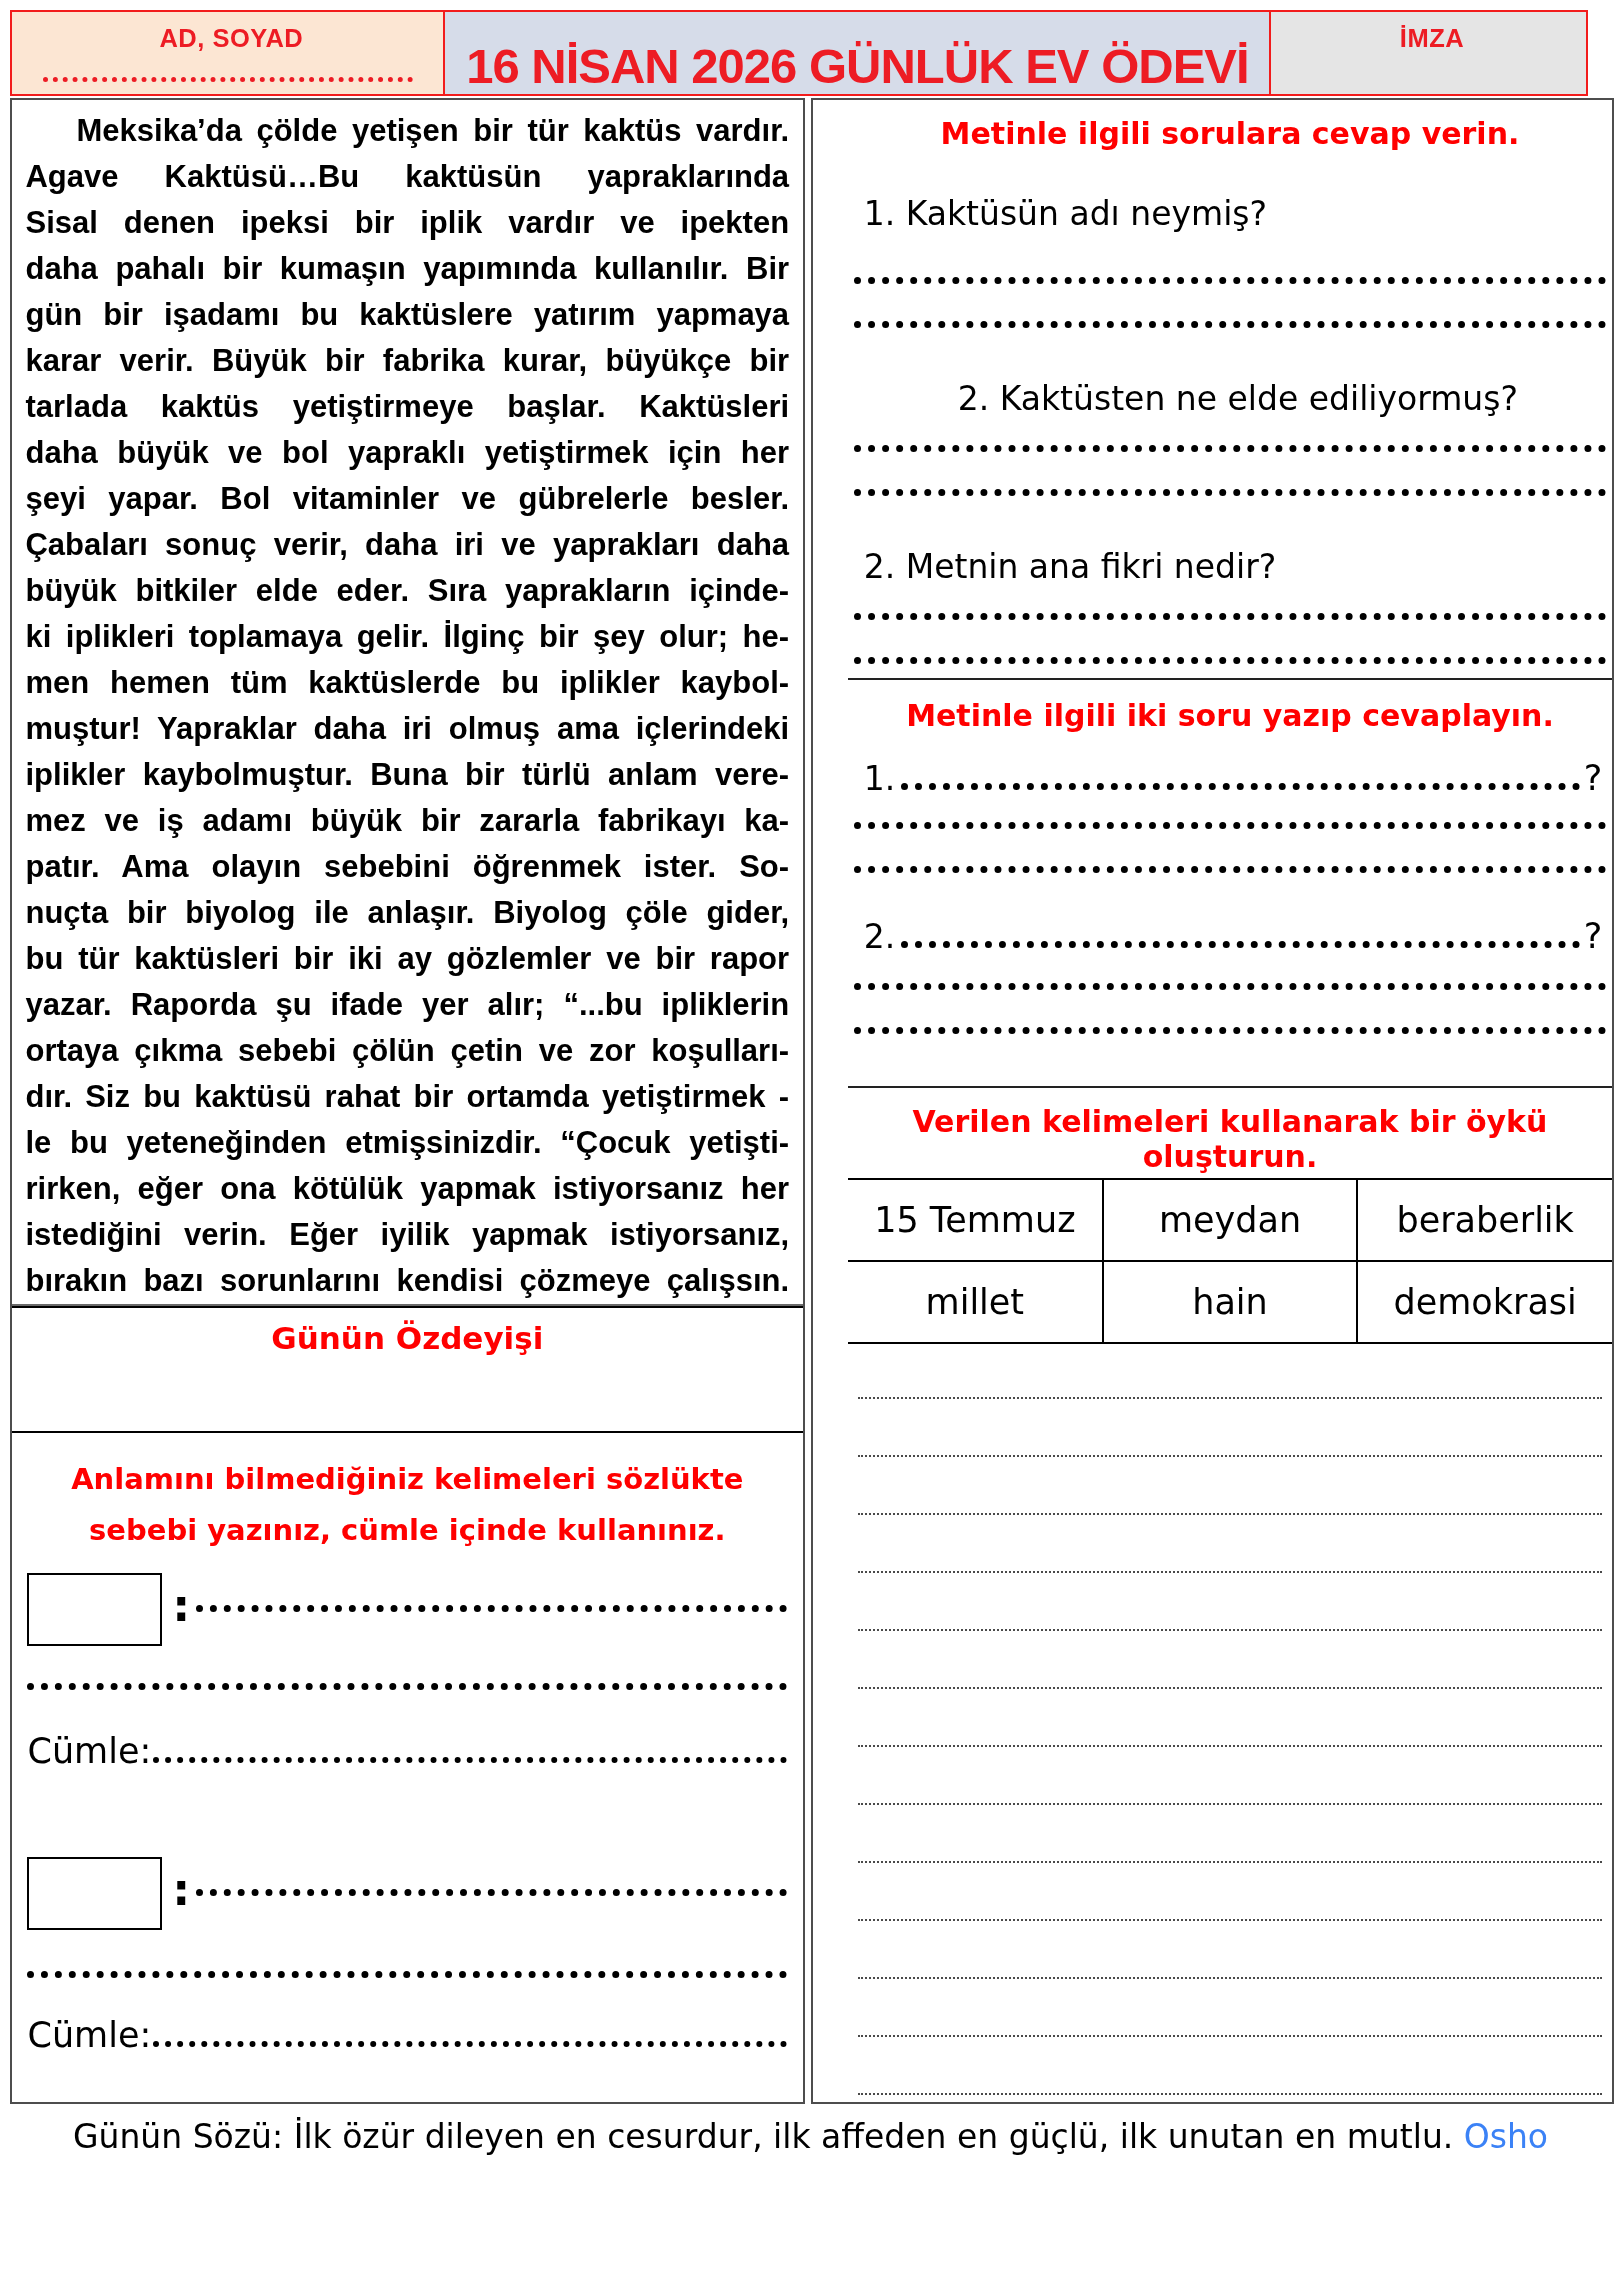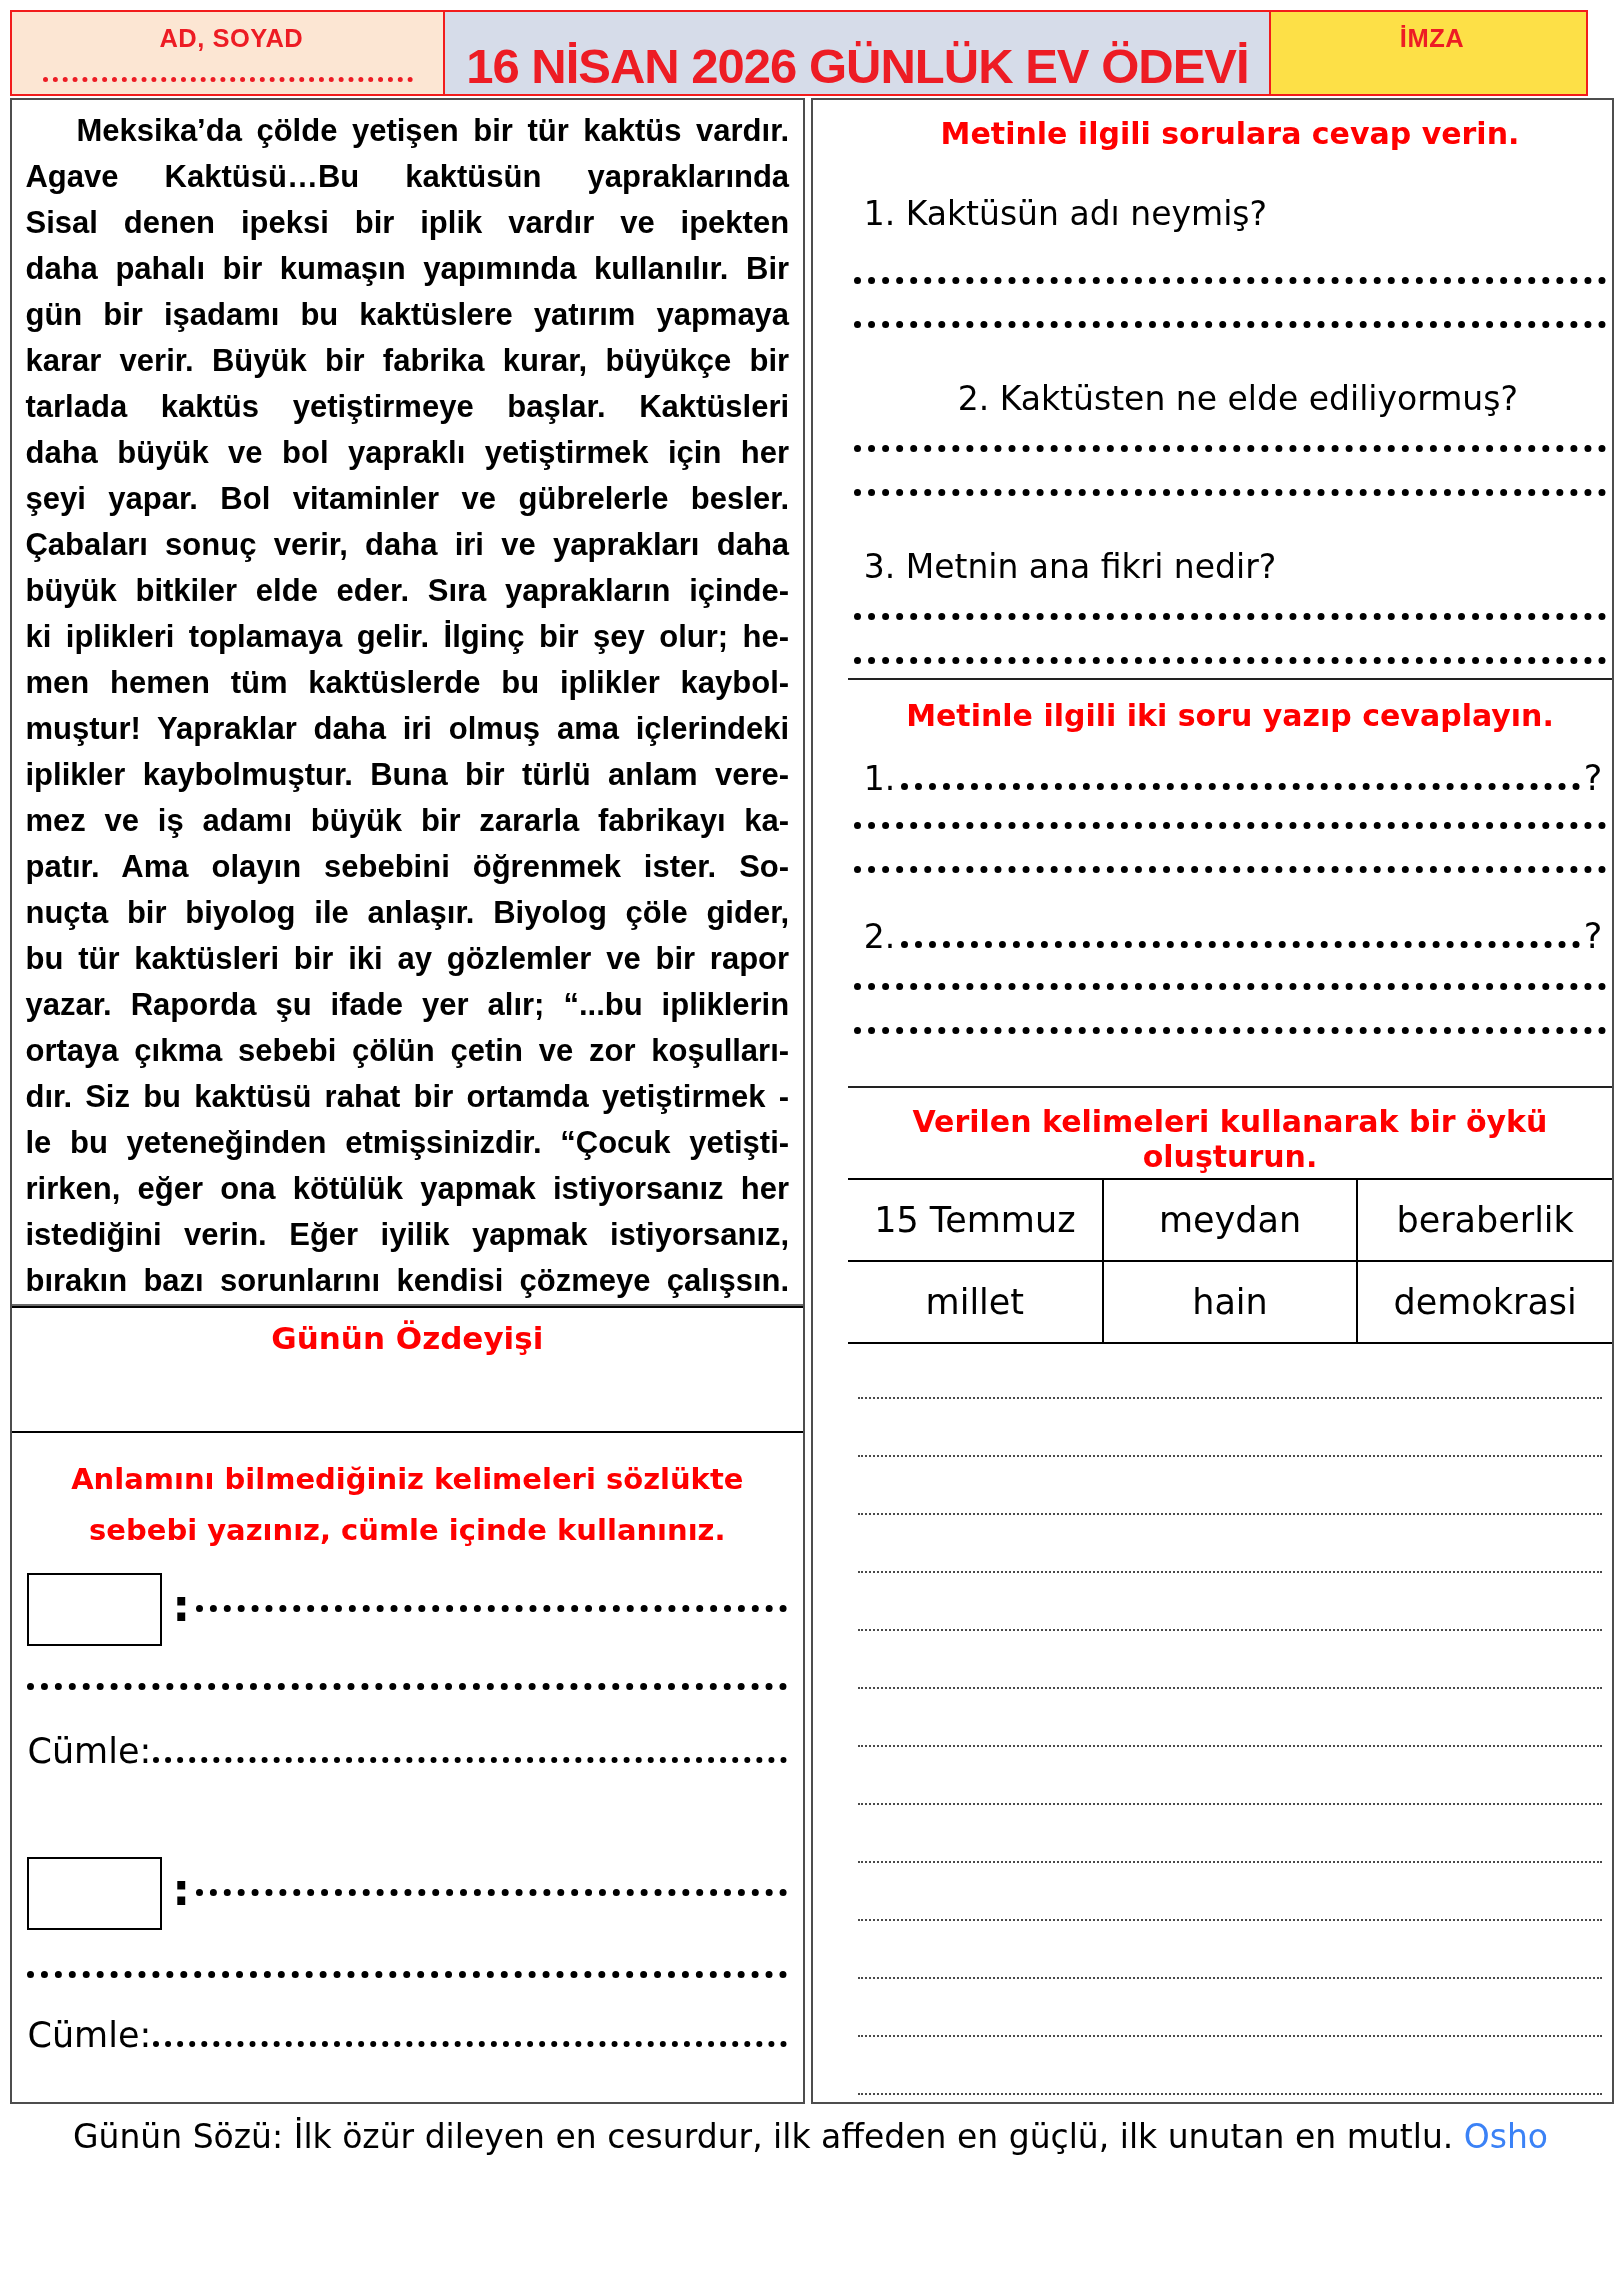--- a/index.html
+++ b/index.html
@@ -5,21 +5,21 @@
   * { margin:0; padding:0; box-sizing:border-box; }
   html,body { background:#fff; }
   .page { position:relative; width:1621px; height:2293px; background:#fff;
           font-family:"DejaVu Sans", sans-serif; color:#000; overflow:hidden; }
 
   
   .header { position:absolute; left:9.8px; top:9.8px; width:1581px; height:86px; display:flex; }
   .hbox { border:2.9px solid #f21c1c; position:relative; }
   .hbox-name { width:436px; background:#FCE6D3; }
   .hbox-title { width:829px; background:#D6DCE9; margin-left:-2.9px; display:flex; align-items:flex-end; justify-content:center; }
-  .hbox-imza { width:319px; background:#fde047; margin-left:-2.9px; }
+  .hbox-imza { width:319px; background:#e5e5e5; margin-left:-2.9px; }
   .hlabel { text-align:center; margin-top:11.8px; font-family:"Liberation Sans", sans-serif;
             font-weight:bold; font-size:25.5px; color:#ed1c24; letter-spacing:0.5px;padding-left:7px; }
   .name-dotline { position:absolute; left:31px; right:31px; bottom:11.8px; border-bottom:5.9px dotted #ed1c24; }
   .htitle { font-family:"Liberation Sans", sans-serif; font-weight:bold; font-size:49px;
             color:#ed1c24; letter-spacing:-1px; white-space:nowrap; }
 
   
   .col { position:absolute; top:98px; height:2006px; border:2px solid #4d4d4d; background:#fff; }
   .col-left  { left:9.8px;  width:795px; }
   .col-right { left:811px; width:803px;padding-left:35px; }
@@ -161,21 +161,21 @@
       <div class="sec-heading" style="margin-top:15.7px;">Metinle ilgili sorulara cevap verin.</div>
 
       <div class="question" style="margin-top:43px;">1. Kaktüsün adı neymiş?</div>
       <div class="ansline" style="margin-top:44px;"></div>
       <div class="ansline"></div>
 
       <div class="question" style="margin-top:51px;text-align:center;">2. Kaktüsten ne elde ediliyormuş?</div>
       <div class="ansline" style="margin-top:27.4px;"></div>
       <div class="ansline"></div>
 
-      <div class="question" style="margin-top:51px;">3. Metnin ana fikri nedir?</div>
+      <div class="question" style="margin-top:51px;">2. Metnin ana fikri nedir?</div>
       <div class="ansline" style="margin-top:27.4px;"></div>
       <div class="ansline"></div>
 
       <div class="divider"></div>
     </div>
 
     <div class="sec">
       <div class="sec-heading" style="margin-top:17.6px;">Metinle ilgili iki soru yazıp cevaplayın.</div>
 
       <div class="qrow" style="margin-top:25.5px;">

